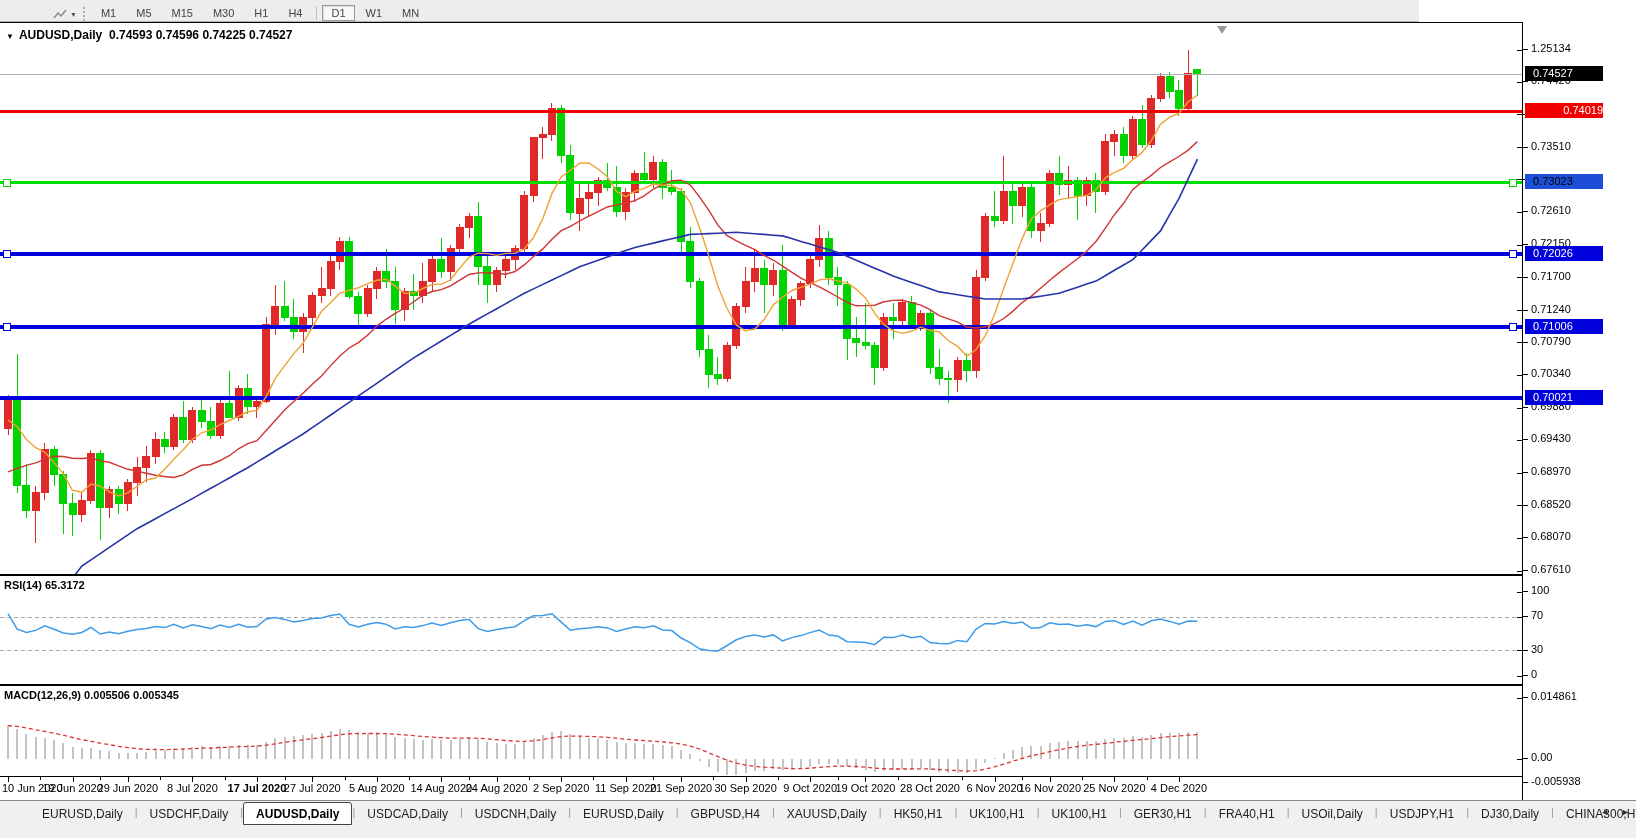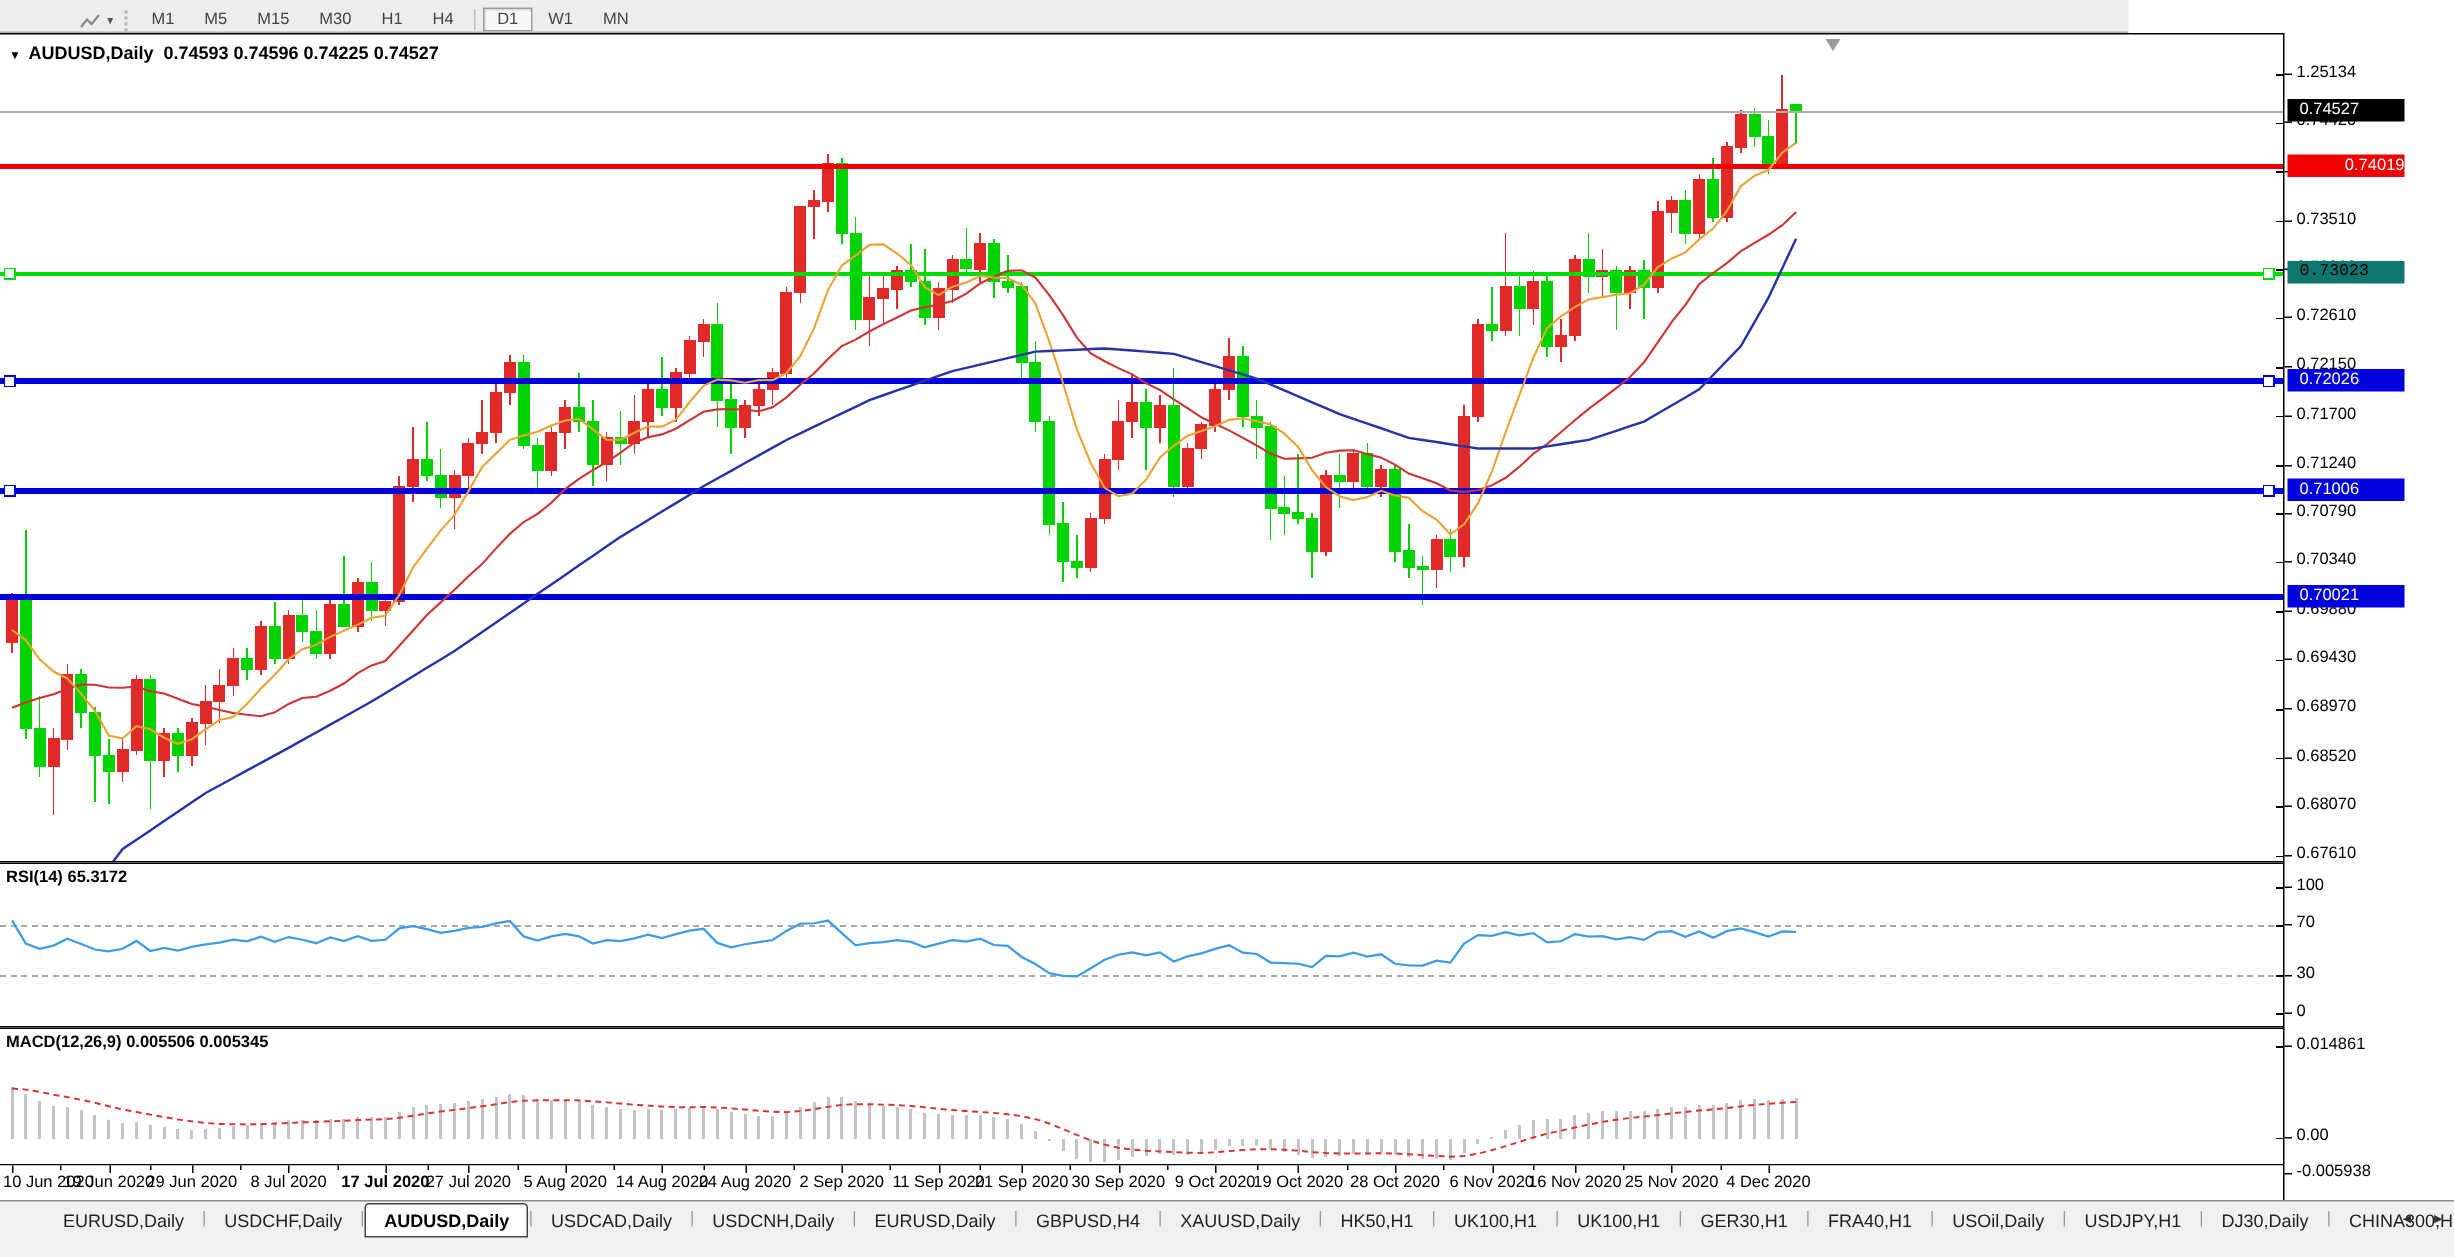--- a/index.html
+++ b/index.html
@@ -572,21 +572,21 @@
         <div class="ax-label" style="top: 646px;">0</div>
         <div class="ax-tick" style="top: 653px;"></div>
         <div class="ax-label" style="top: 667.996px;">0.014861</div>
         <div class="ax-tick" style="top: 674.996px;"></div>
         <div class="ax-label" style="top: 729px;">0.00</div>
         <div class="ax-tick" style="top: 736px;"></div>
         <div class="ax-label" style="top: 753.375px;">-0.005938</div>
         <div class="ax-tick" style="top: 760.375px;"></div>
         <div class="badge" style="top: 44.1171px; background: rgb(0, 0, 0); color: rgb(255, 255, 255);">0.74527</div>
         <div class="badge" style="top: 80.5763px; background: rgb(240, 0, 0); color: rgb(255, 255, 255); text-align: right;">0.74019</div>
-        <div class="badge" style="top: 152.059px; background: #0f766e; color: rgb(0, 0, 0); font-family: Liberation Mono, monospace;">0.73023</div>
+        <div class="badge" style="top: 152.059px; background: #1d4ed8; color: rgb(0, 0, 0);">0.73023</div>
         <div class="badge" style="top: 223.614px; background: rgb(0, 0, 221); color: rgb(255, 255, 255);">0.72026</div>
         <div class="badge" style="top: 296.819px; background: rgb(0, 0, 221); color: rgb(255, 255, 255);">0.71006</div>
         <div class="badge" style="top: 367.513px; background: rgb(0, 0, 221); color: rgb(255, 255, 255);">0.70021</div>
       </div>
     <div id="date-axis">
         <div class="d-tick" style="left: 8px; height: 5px;"></div>
         <div class="d-tick" style="left: 40px; height: 3px;"></div>
         <div class="d-label" style="left: 2px; margin-left: 0px; text-align: left;">10 Jun 2020</div>
         <div class="d-tick" style="left: 72.54px; height: 5px;"></div>
         <div class="d-tick" style="left: 100px; height: 3px;"></div>

